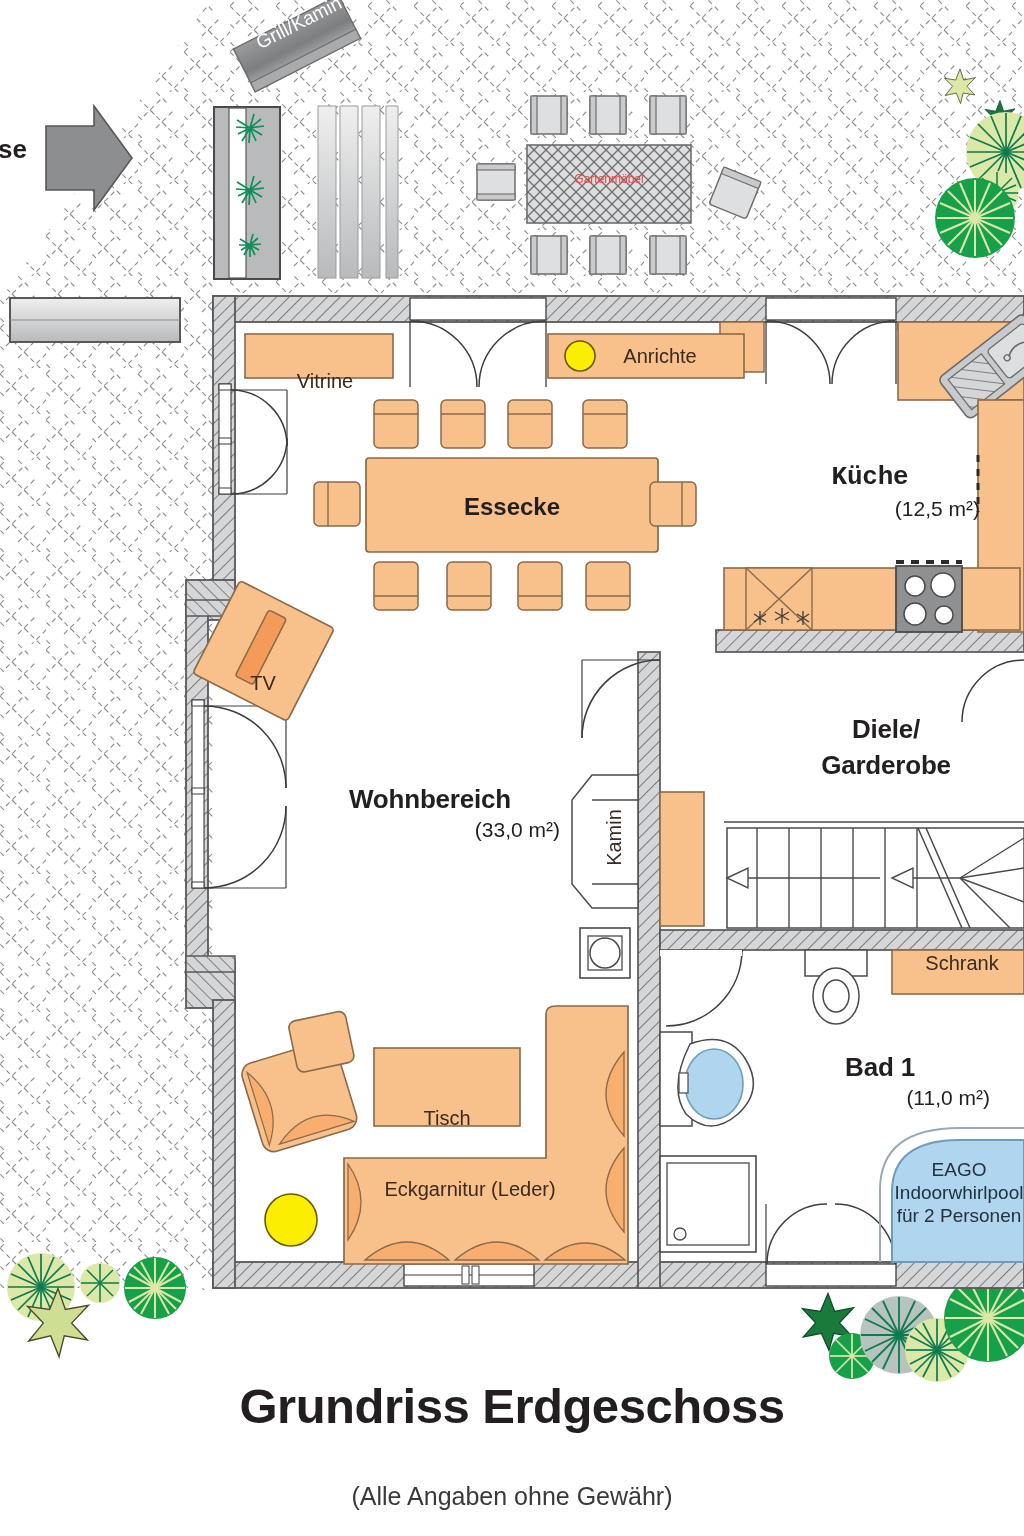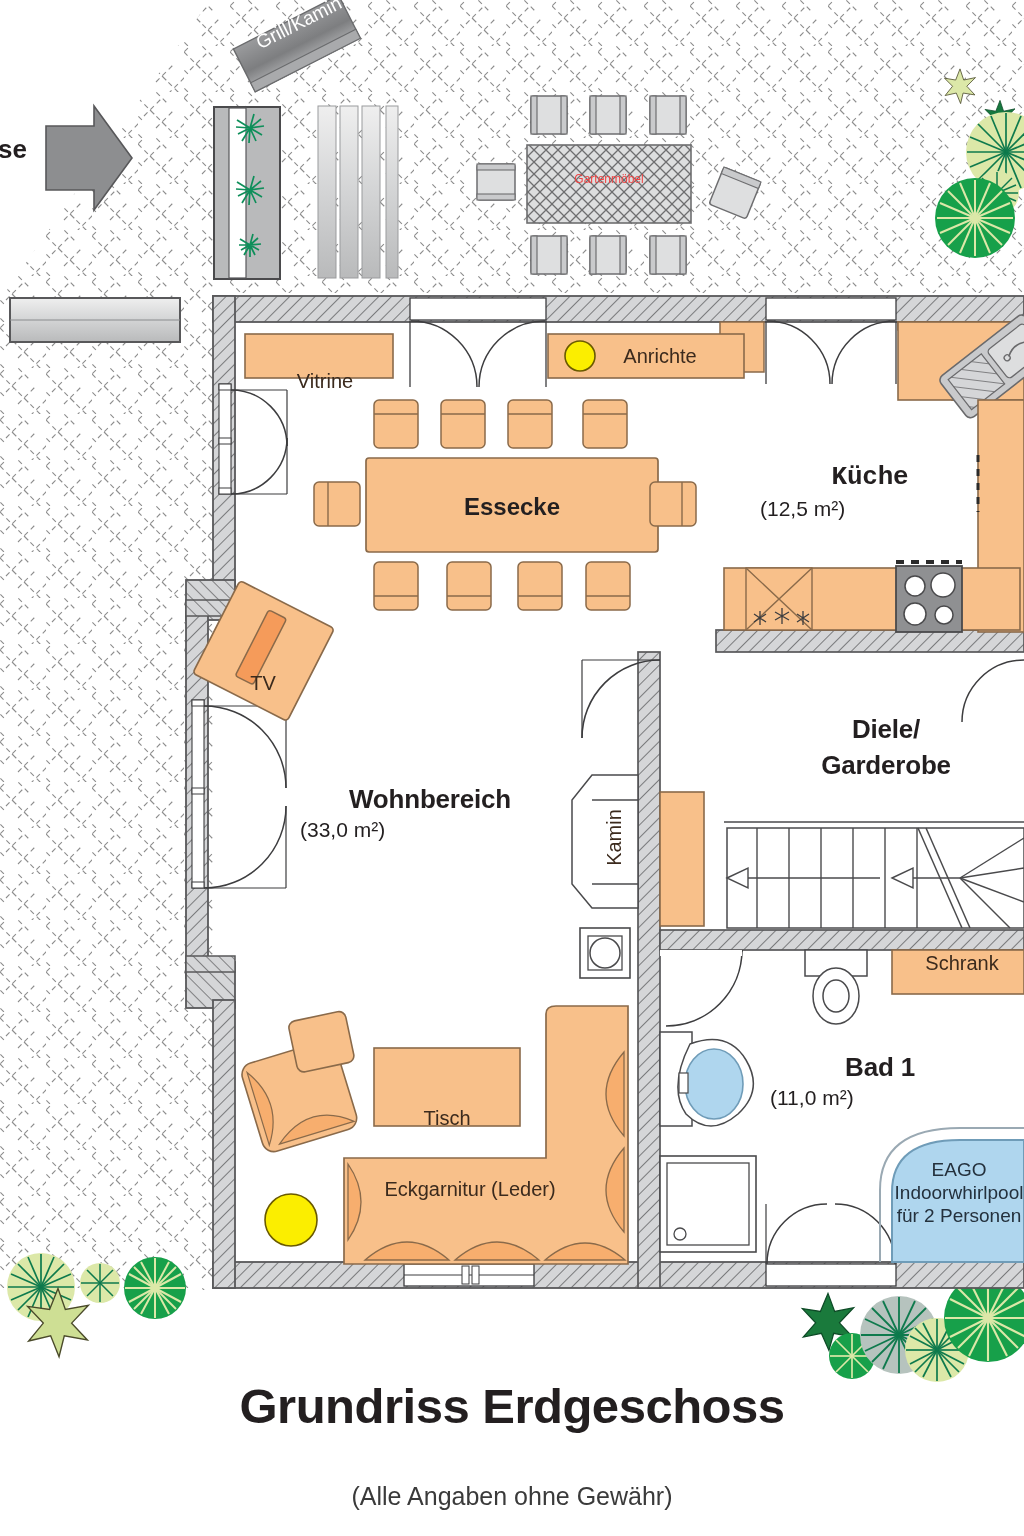--- a/index.html
+++ b/index.html
@@ -25,21 +25,21 @@
     pointer-events: none;
   }
   .room-name {
     font-weight: bold;
     font-size: 26px;
     letter-spacing: -0.2px;
     text-align: center;
   }
   .room-area {
     font-size: 21px;
-    text-align: left;
+    text-align: right;
   }
   .furn-lbl {
     font-size: 20px;
     color: #3b2a1d;
     text-align: center;
   }
   .furn-lbl-bold {
     font-size: 24px;
     font-weight: bold;
     color: #231f20;

